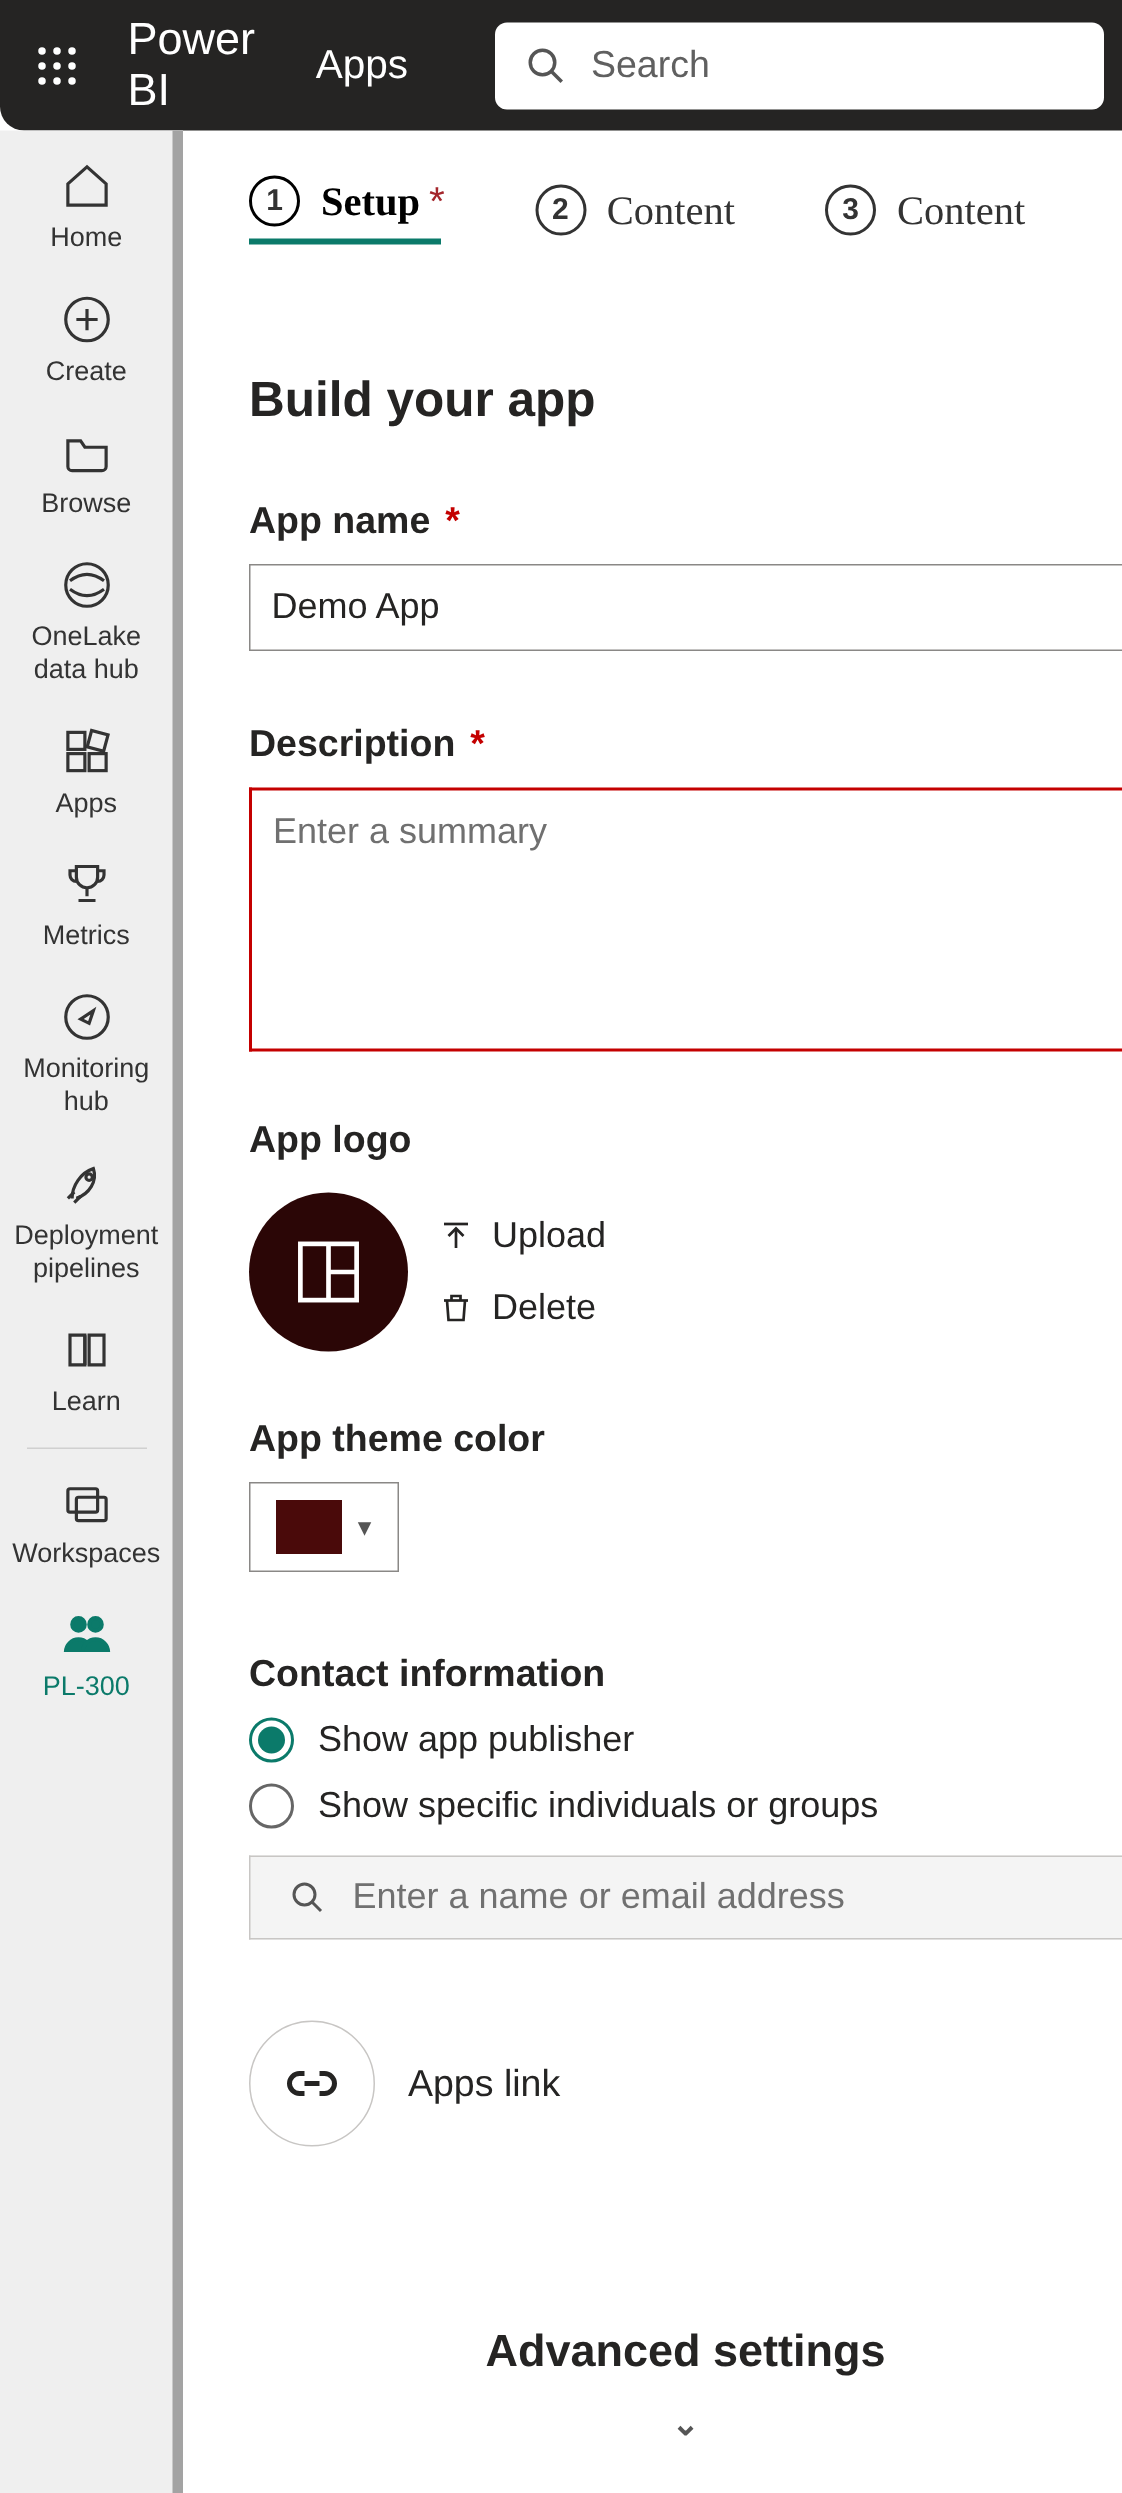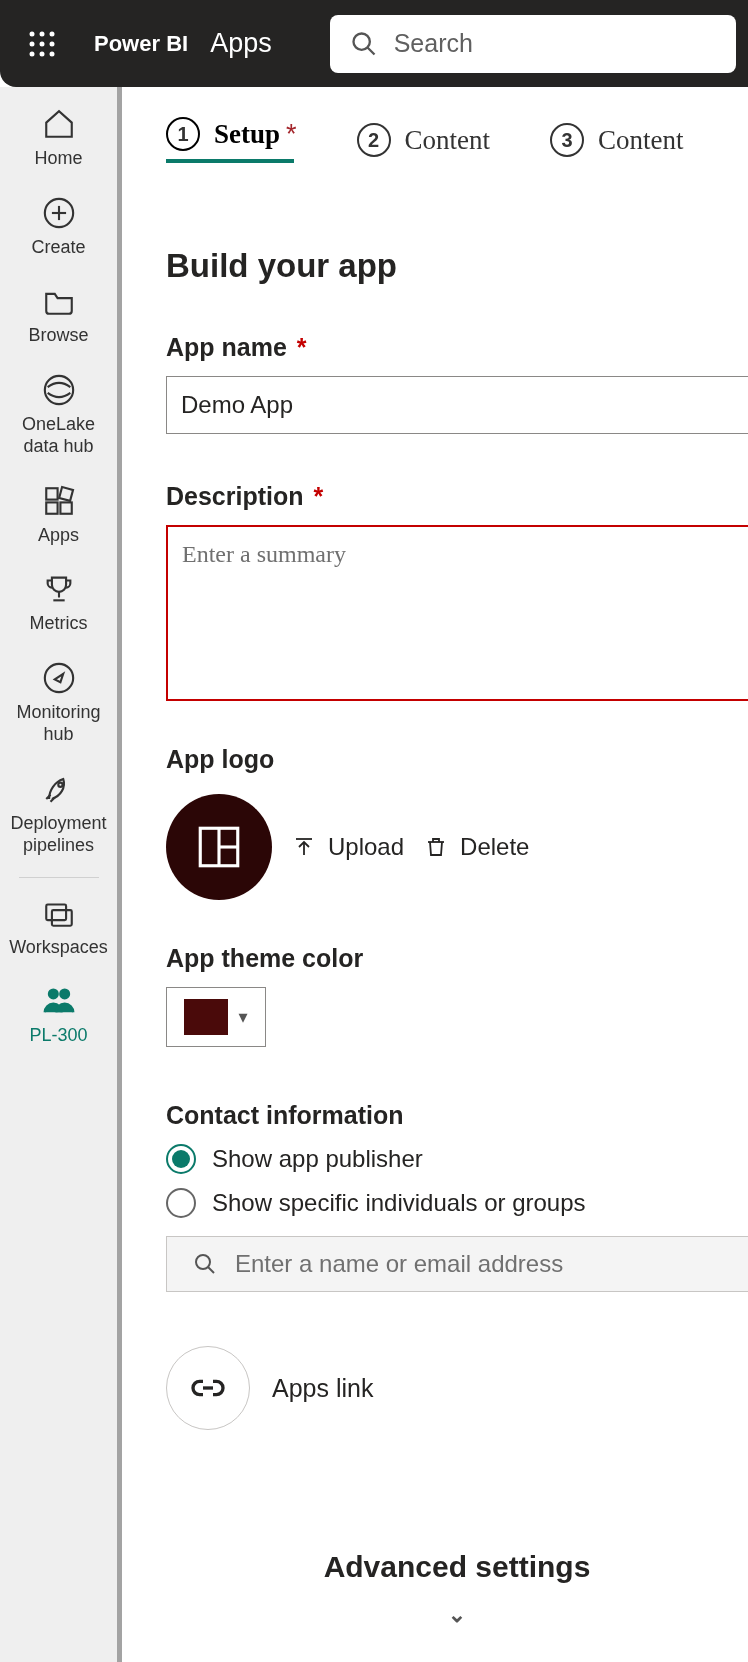--- a/index.html
+++ b/index.html
@@ -20,21 +20,21 @@
     padding: 0 12px;
     gap: 18px;
     border-bottom-left-radius: 16px;
   }
   .waffle {
     width: 60px; height: 60px;
     display: flex; align-items: center; justify-content: center;
     color: #fff;
   }
   .brand {
-    color: #fff; font-size: 22px; font-weight: 700;
+    color: #fff; font-size: 30px; font-weight: 400;
     margin-left: 4px;
   }
   .brand-sub {
     color: #fff; font-size: 27px; font-weight: 400;
     margin-left: 4px;
   }
   .searchbox {
     flex: 1;
     margin-left: 40px;
     background: #fff;
@@ -50,21 +50,21 @@
     flex: 1; color: #605e5c;
   }
   .searchbox input::placeholder { color: #606060; }
   .search-svg { stroke: #555; }
 
   
   .shell { display: flex; height: calc(1662px - 87px); }
   .leftnav {
     width: 122px;
     background: #efefef;
-    border-right: 5px solid #a3a3a3;
+    border-right: 7px solid #a3a3a3;
     display: flex; flex-direction: column;
     align-items: center;
     padding-top: 10px;
     gap: 4px;
   }
   .nav-item {
     width: 110px;
     text-align: center;
     padding: 10px 2px 12px;
     color: #333;
@@ -113,33 +113,33 @@
   }
   .textarea {
     margin-top: 14px;
     width: 100%;
     border: 2px solid #c40000;
     height: 176px;
     font-size: 24px;
     padding: 14px;
     color: #252423;
     resize: none;
-    font-family: Liberation Serif, serif;
+    font-family: Liberation Sans, sans-serif;
     border-right: none;
   }
   .textarea::placeholder { color: #707070; }
   .error-msg { color: #c40000; font-size: 23px; margin-top: 8px; }
 
   .logo-row { display:flex; align-items:center; gap: 20px; margin-top: 20px;}
   .logo-circle {
     width: 106px; height: 106px; border-radius: 50%;
     background: #2b0606;
     display:flex; align-items:center; justify-content:center;
   }
-  .logo-actions { display:flex; flex-direction:row; gap: 20px;}
+  .logo-actions { display:flex; flex-direction:column; gap: 20px;}
   .logo-action { display:flex; align-items:center; gap:12px; font-size:24px; color:#252423;}
   .logo-action svg { stroke:#252423; }
 
   .swatch-wrap {
     margin-top: 14px;
     width: 100px; height: 60px;
     border: 1px solid #8a8886;
     display:flex; align-items:center; justify-content:center; gap:10px;
     padding: 0 8px;
   }
@@ -282,20 +282,30 @@
       <div class="nav-icon">
           <svg width="34" height="34" viewBox="0 0 24 24" fill="none" stroke="#333" stroke-width="1.5">
             <path d="M5 19 c0 -6 4 -12 10 -14 c2 6 -2 12 -8 14"></path>
             <circle cx="13" cy="9" r="1.5"></circle>
             <path d="M6 16 l-3 3"></path>
             <path d="M9 18 l-3 3"></path>
           </svg>
         </div>
       <div class="nav-label">Deployment pipelines</div>
     </div>
+    <div class="nav-item">
+      <div class="nav-icon">
+          <svg width="34" height="34" viewBox="0 0 24 24" fill="none" stroke="#333" stroke-width="1.5">
+            <path d="M4 5 h7 v14 h-7 Z"></path>
+            <path d="M13 5 h7 v14 h-7 Z"></path>
+            <line x1="11" y1="5" x2="11" y2="19"></line>
+          </svg>
+        </div>
+      <div class="nav-label">Learn</div>
+    </div>
     <div class="nav-sep"></div>
     <div class="nav-item">
       <div class="nav-icon">
           <svg width="34" height="34" viewBox="0 0 24 24" fill="none" stroke="#333" stroke-width="1.5">
             <rect x="3" y="6" width="14" height="11" rx="1"></rect>
             <rect x="7" y="10" width="14" height="11" rx="1"></rect>
           </svg>
         </div>
       <div class="nav-label">Workspaces</div>
     </div>

